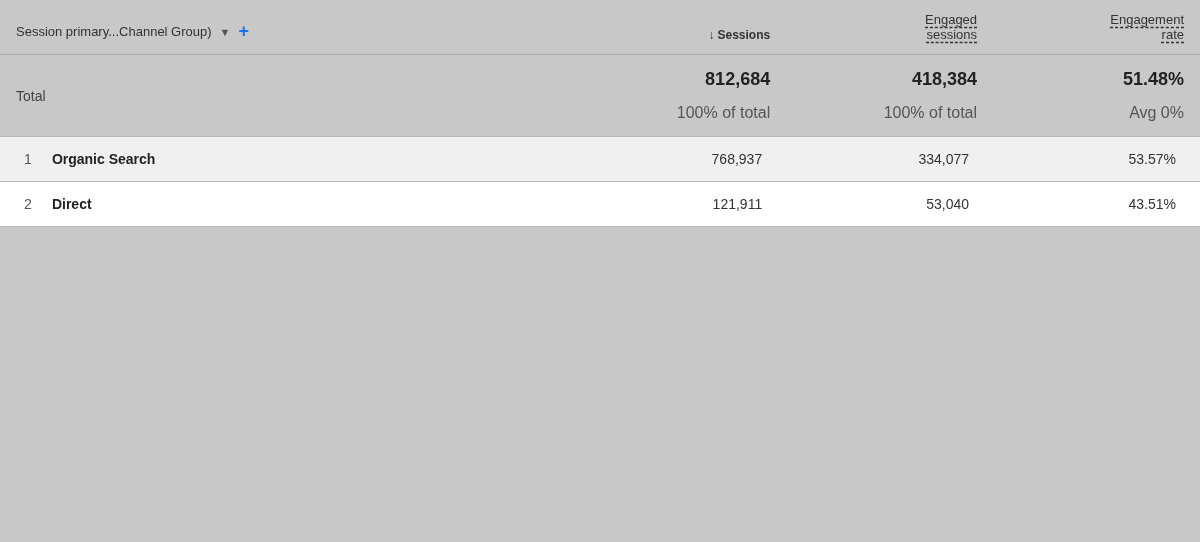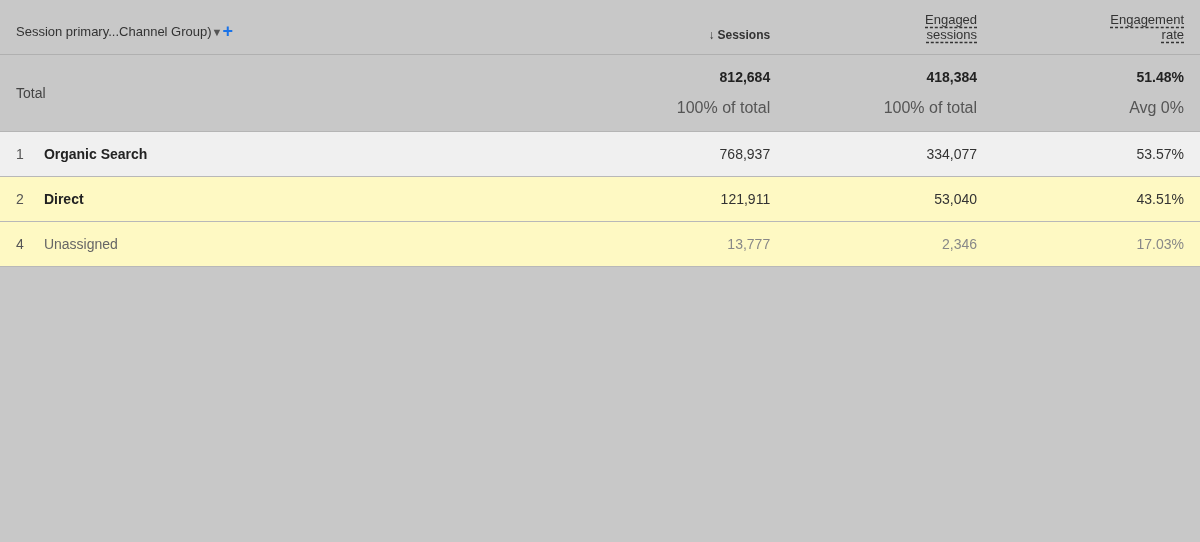--- a/index.html
+++ b/index.html
@@ -70,21 +70,21 @@
     }
 
     .total-row td.dimension-col {
       text-align: left;
       font-size: 14px;
       color: #444;
       margin-left: 12px;
     }
 
     .total-row .main-value {
-      font-size: 14px;
+      font-size: 18px;
       font-weight: bold;
       color: #222;
       display: block;
     }
 
     .total-row .sub-value {
       font-size: 16px;
       color: #555;
       display: block;
       margin-top: 14px;
@@ -92,26 +92,26 @@
 
     .data-row {
       border-bottom: 1px solid #b8b8b8;
     }
 
     .data-row.highlight {
       background-color: #f0f0f0;
     }
 
     .data-row.normal {
-      background-color: #fef9c3;
+      background-color: #ffffff;
       border-radius: 16px;
     }
 
     .data-row td {
-      padding: 14px 16px;
+      padding: 14px 24px;
       text-align: right;
       font-size: 14px;
       color: #333;
     }
 
     .data-row td.dimension-col {
       text-align: left;
     }
 
     .data-row .row-number {
@@ -135,20 +135,21 @@
       color: #333;
     }
 
     .data-row .metric-value.muted {
       color: #888;
     }
 
     .dimension-header {
       display: flex;
       align-items: center;
+      gap: 8px;
     }
 
     .dimension-header-text {
       font-size: 13px;
       color: #333;
     }
 
     .dropdown-arrow {
       color: #555;
       font-size: 11px;
@@ -245,30 +246,15 @@
     <td>
       <span class="metric-value">121,911</span>
     </td>
     <td>
       <span class="metric-value">53,040</span>
     </td>
     <td>
       <span class="metric-value">43.51%</span>
     </td>
   </tr>
-        <tr class="data-row normal">
-    <td class="dimension-col">
-      <span class="row-number">4</span>
-      <span class="row-label muted">Unassigned</span>
-    </td>
-    <td>
-      <span class="metric-value muted">13,777</span>
-    </td>
-    <td>
-      <span class="metric-value muted">2,346</span>
-    </td>
-    <td>
-      <span class="metric-value muted">17.03%</span>
-    </td>
-  </tr>
       </tbody>
   </table>
 </div>
 
 </body></html>

